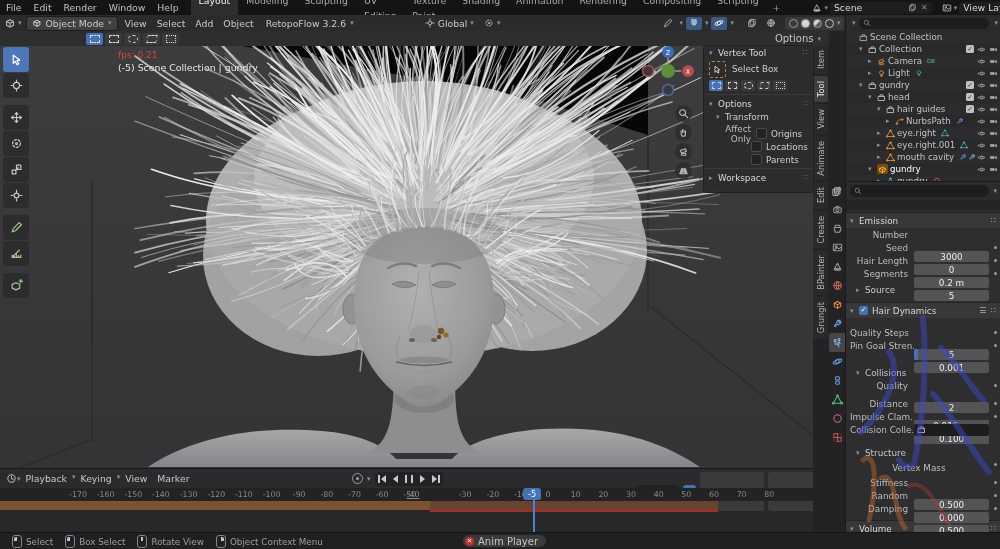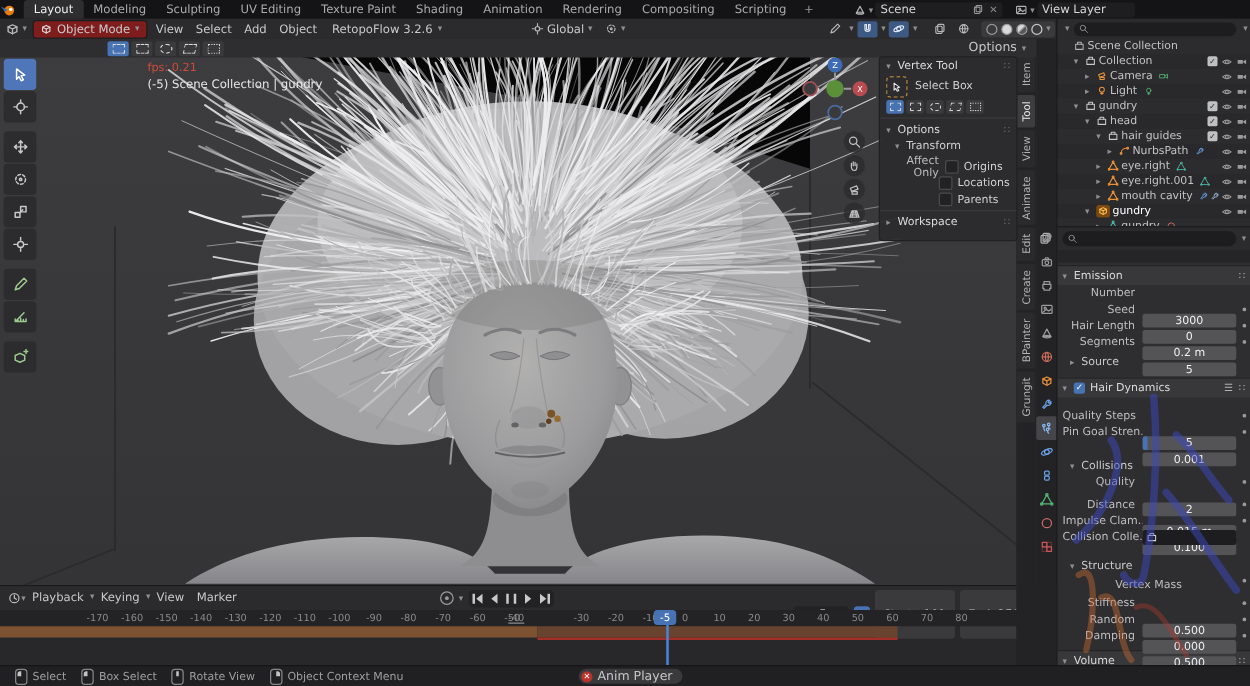--- a/index.html
+++ b/index.html
@@ -16,21 +16,21 @@
   .wstab{padding:0 8px;line-height:15px;color:#ababad;}
   .wstab.active{background:#2e2e30;color:#ededef;border-radius:3px 3px 0 0;}
   .wsplus{padding:0 6px;color:#9a9a9c;}
   .idblock{display:flex;align-items:center;gap:2px;margin-left:10px;}
   .idfield{display:flex;align-items:center;background:#1e1e20;border-radius:3px;height:12px;padding:0 4px;gap:4px;color:#d6d6d8;}
   .idfield .fname{min-width:70px;}
   .xbtn{color:#8a8a8c;font-size:8px;}
   .ddv{color:#8f8f91;font-size:7px;}
   
   #vphead{left:0;top:15px;width:845px;height:16px;background:#2b2b2d;display:flex;align-items:center;font-size:9.3px;color:#cacacc;gap:2px;}
-  .modebtn{display:flex;align-items:center;gap:4px;background:#7f1d1d;border:1px solid #1c1c1e;border-radius:3px;height:13px;padding:0 5px;margin-left:2px;}
+  .modebtn{display:flex;align-items:center;gap:4px;background:#404040;border:1px solid #1c1c1e;border-radius:3px;height:13px;padding:0 5px;margin-left:2px;}
   .hmenu{padding:0 5px;}
   .hgrp{display:flex;align-items:center;gap:3px;padding:0 4px;}
   .hbtn{display:flex;align-items:center;justify-content:center;width:16px;height:13px;border-radius:2px;background:#2b2b2d;color:#b8b8ba;}
   .hbtn.blue{background:#3d5a85;color:#dfe8f5;}
   .sph{width:9px;height:9px;border-radius:50%;border:1px solid #9a9a9c;box-sizing:border-box;}
   .sph.solid{background:#d8d8da;}
   .sphwrap{display:flex;align-items:center;gap:3px;background:#3a3a3d;border-radius:3px;padding:2px 4px;}
   
   #viewport{left:0;top:31px;width:845px;height:437px;overflow:hidden;}
   #toolstrip{left:0;top:0;width:829px;height:15px;background:#2e2e30;display:flex;align-items:center;z-index:5;}
@@ -276,20 +276,21 @@
 </svg>
 
 <div id="app">
 
   <div id="topbar" class="abs">
     <svg class="ic" width="13" height="13" viewBox="0 0 14 14">
         <circle cx="8" cy="8" r="4.2" fill="#e87d0d"></circle>
         <circle cx="9.3" cy="7" r="1.5" fill="#fff"></circle>
         <path d="M1 4.5 6.5 7.5 4 9Z" fill="#2d6fb2"></path>
       </svg>
+    <div id="tb-menus"><span class="tmenu">File</span><span class="tmenu">Edit</span><span class="tmenu">Render</span><span class="tmenu">Window</span><span class="tmenu">Help</span></div>
     <div class="wstabs" id="ws-tabs">
         <span class="wstab active">Layout</span>
         <span class="wstab">Modeling</span>
         <span class="wstab">Sculpting</span>
         <span class="wstab">UV Editing</span>
         <span class="wstab">Texture Paint</span>
         <span class="wstab">Shading</span>
         <span class="wstab">Animation</span>
         <span class="wstab">Rendering</span>
         <span class="wstab">Compositing</span>

